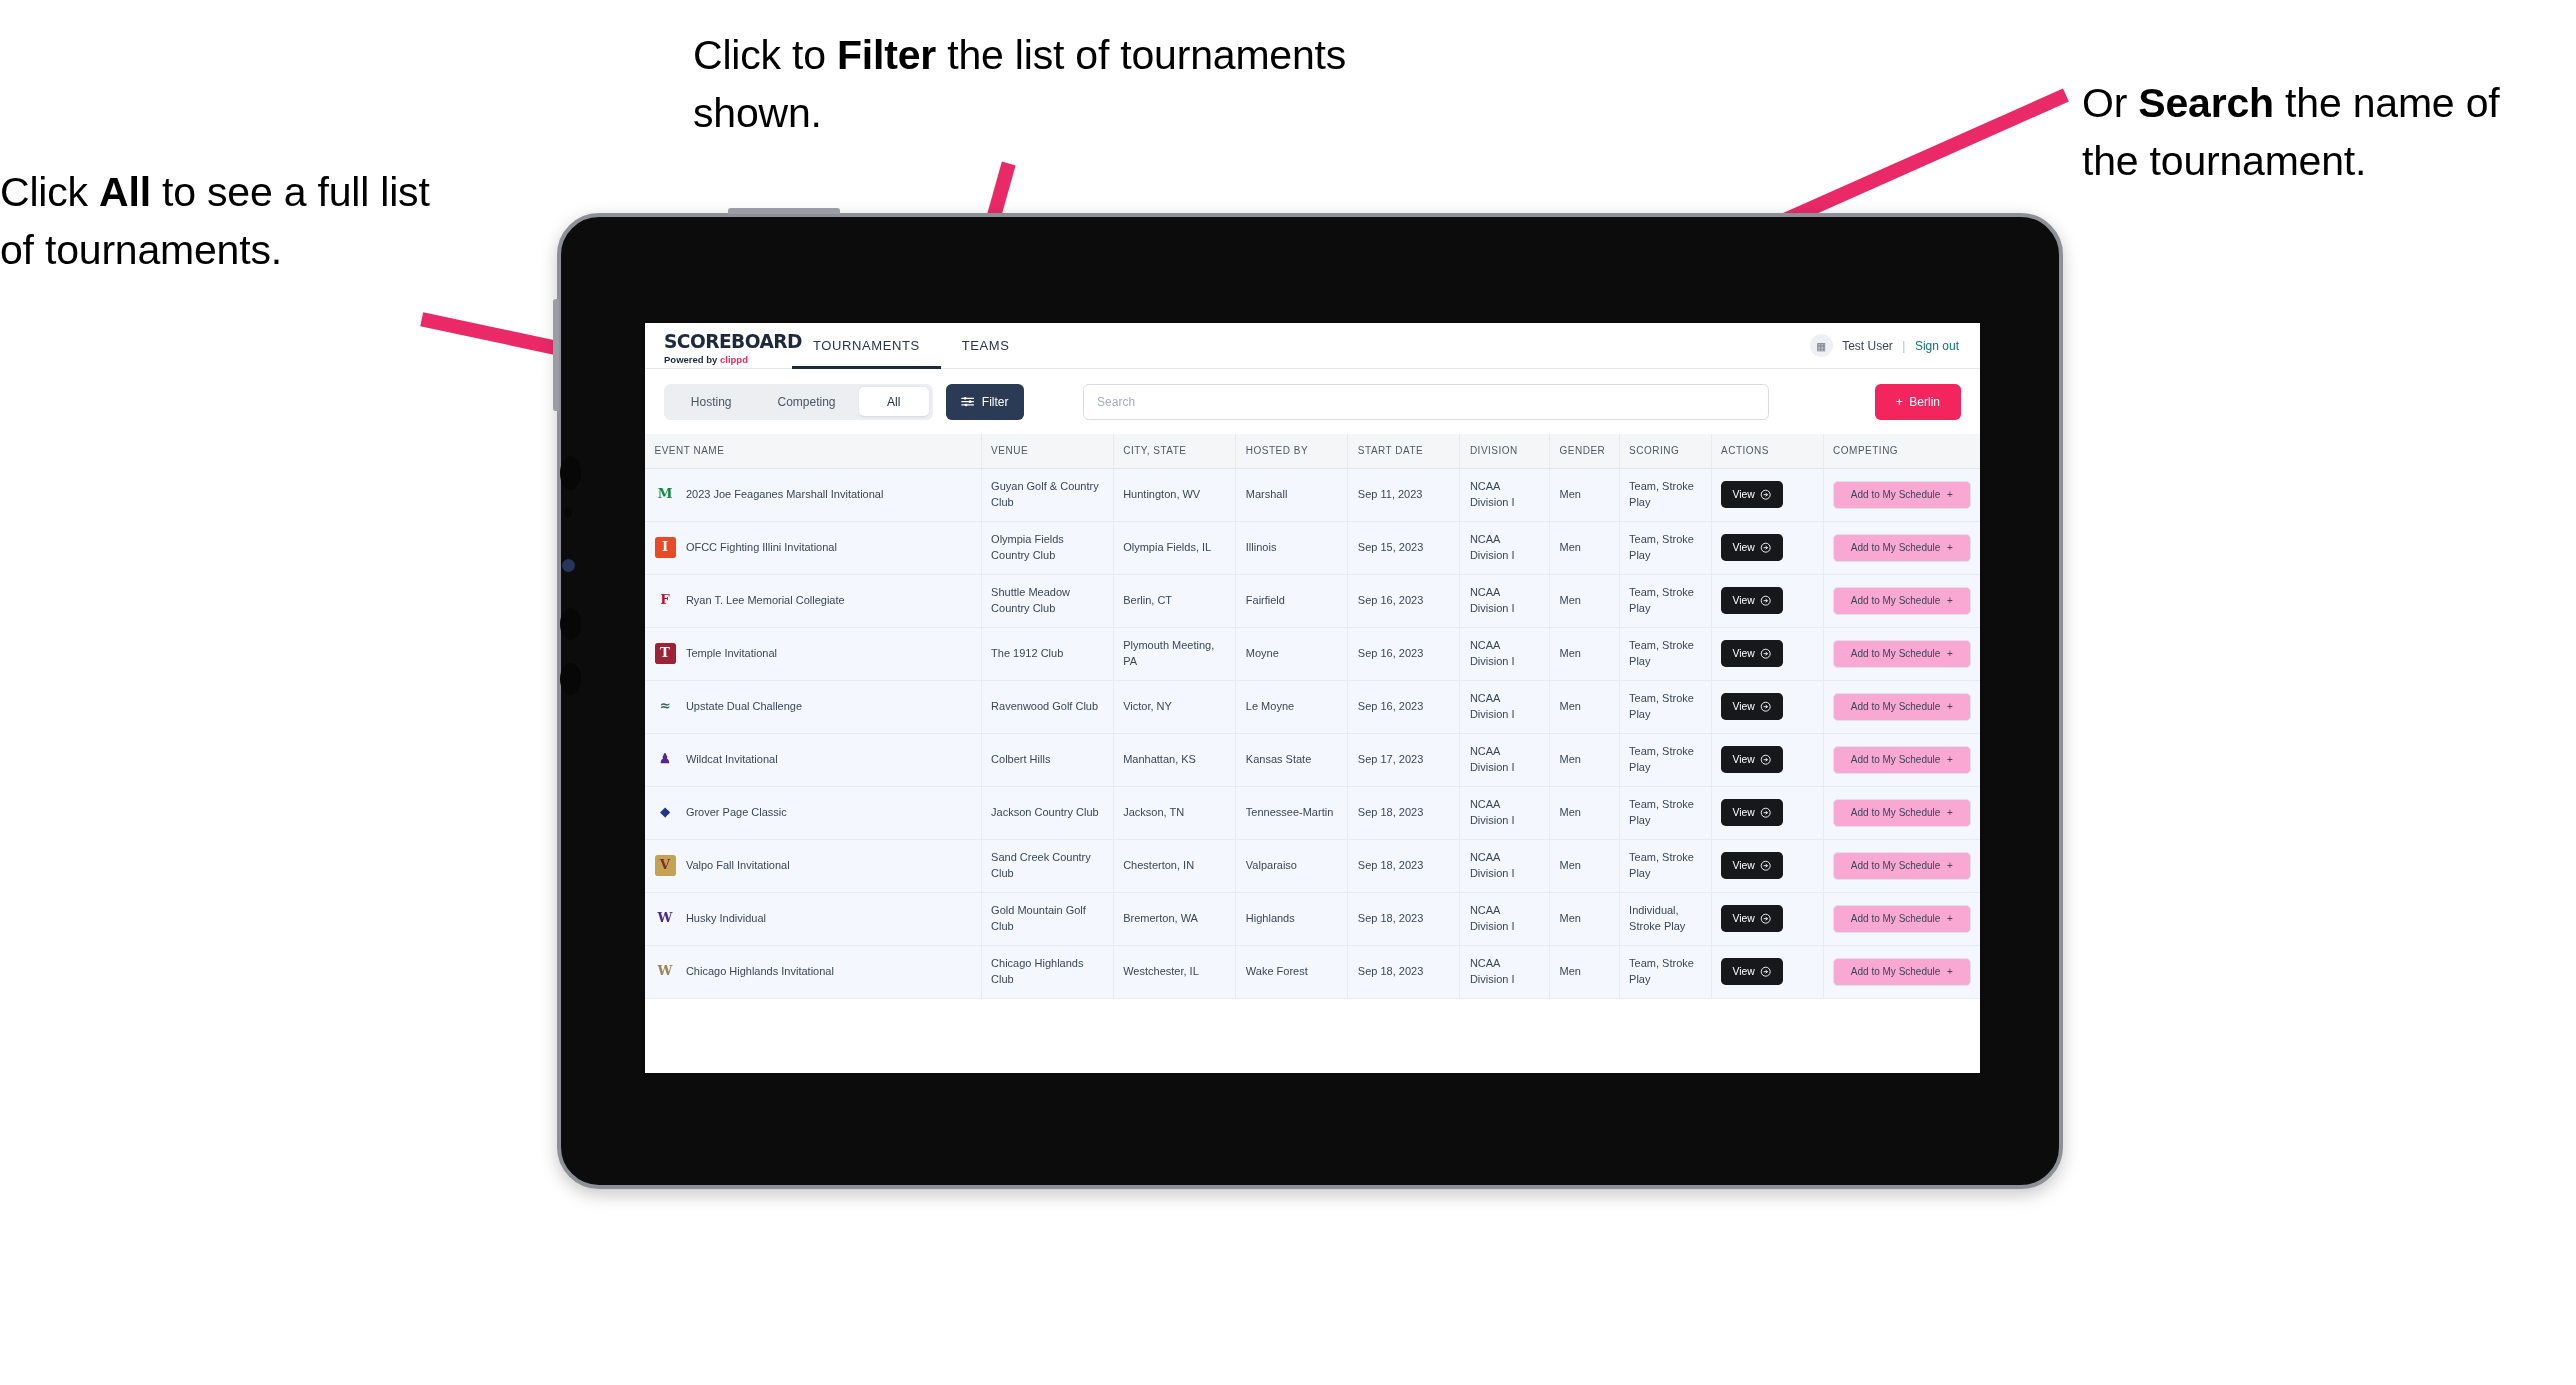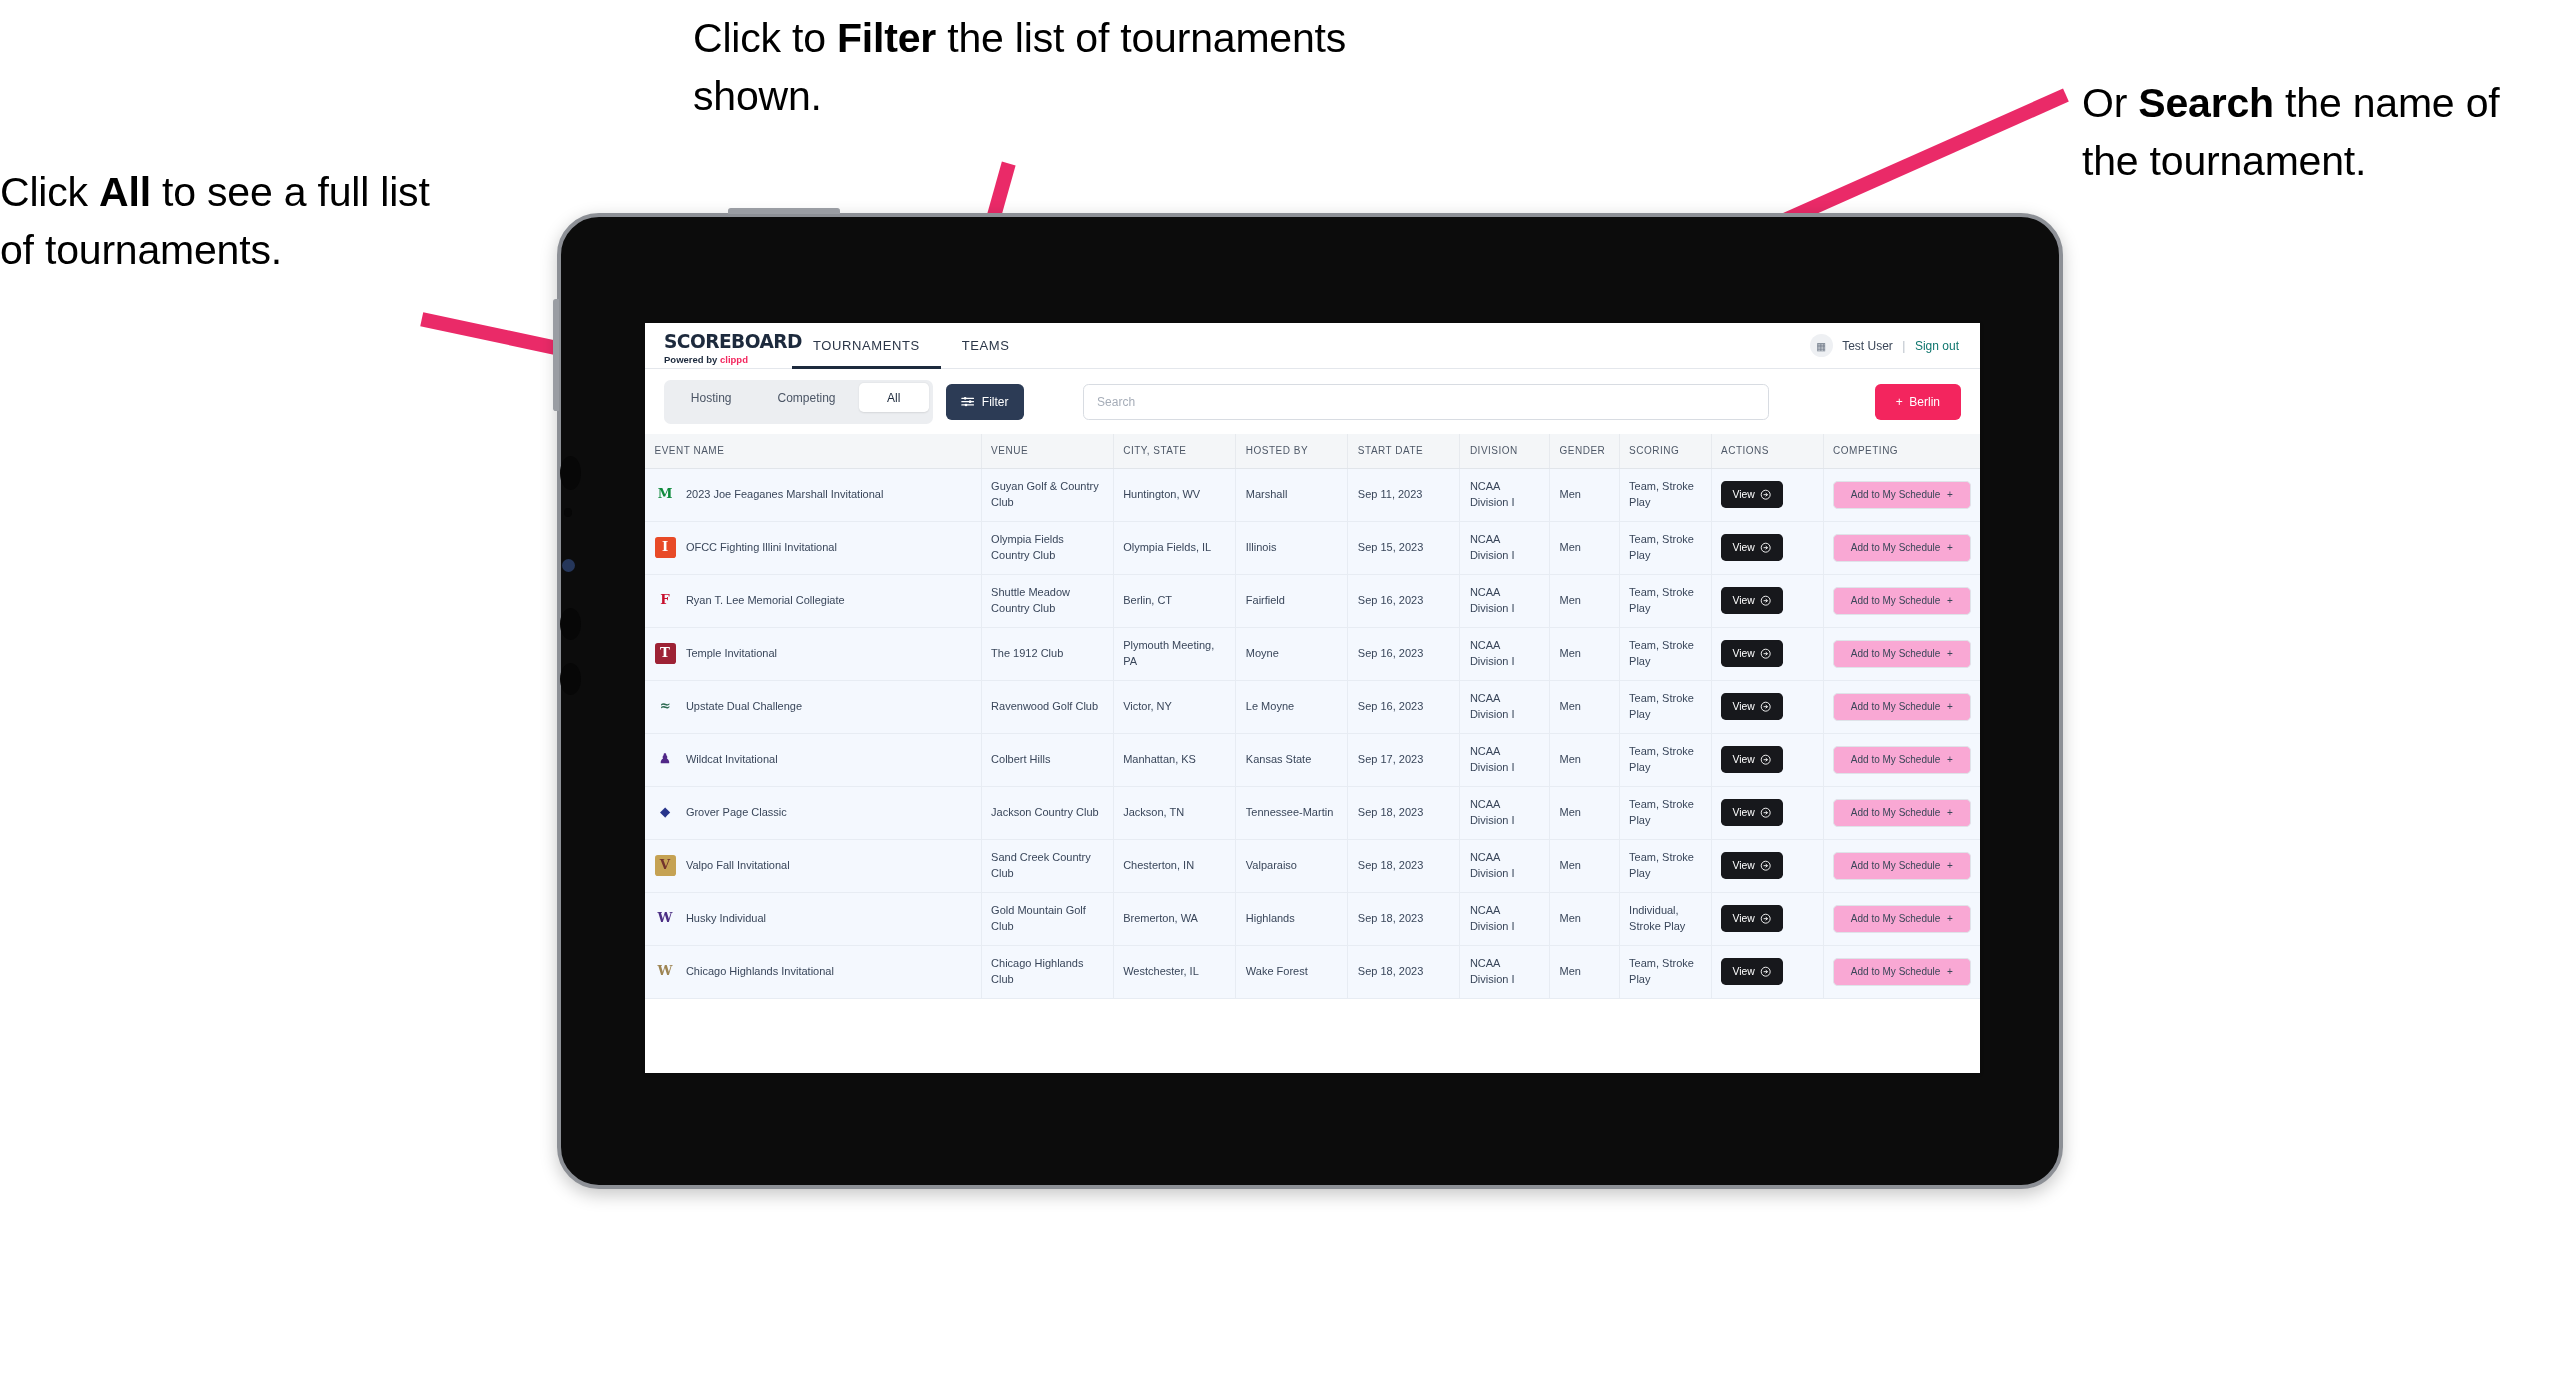--- a/index.html
+++ b/index.html
@@ -18,21 +18,21 @@
     position: absolute;
     font-family: "Liberation Sans", sans-serif;
     font-size: 41px;
     line-height: 1.42;
     color: #000000;
     font-weight: 400;
     letter-spacing: -0.2px;
   }
   .annotation b { font-weight: 700; }
 
-  #anno-filter { left: 693px; top: 9px; width: 665px; }
+  #anno-filter { left: 693px; top: 26px; width: 665px; }
   #anno-all    { left: 0px;   top: 163px; width: 446px; }
   #anno-search { left: 2082px; top: 74px; width: 446px; }
 
   .arrow-svg {
     position: absolute;
     left: 0; top: 0;
     width: 2576px; height: 1386px;
     pointer-events: none;
   }
 
@@ -169,22 +169,22 @@
     align-items: center;
     padding: 0 19px;
     gap: 13.3px;
     background: #ffffff;
   }
   #segmented {
     display: flex;
     background: #eceef1;
     border-radius: 6.6px;
     padding: 3.8px;
-    height: 44px;
-    align-items: flex-start;
+    height: 36px;
+    align-items: center;
   }
   .seg {
     padding: 0 23px;
     height: 28.5px;
     display: flex;
     align-items: center;
     font-size: 12px;
     color: #4b5565;
     border-radius: 4.7px;
     cursor: pointer;

